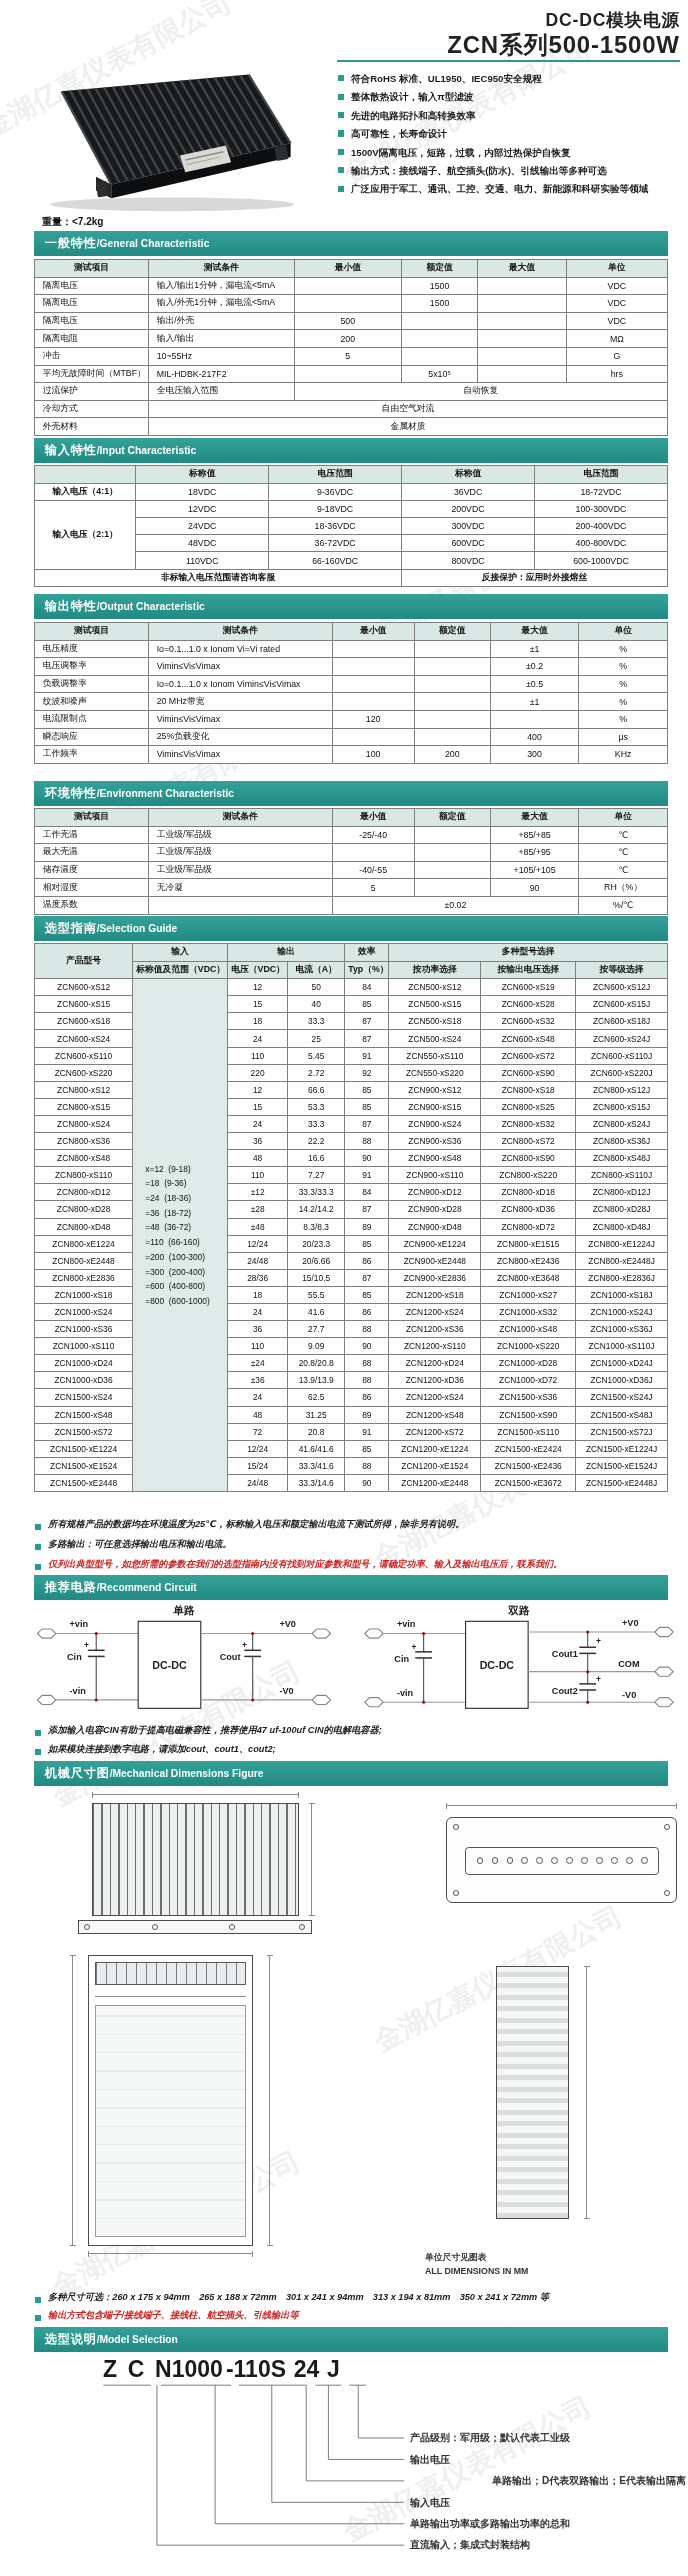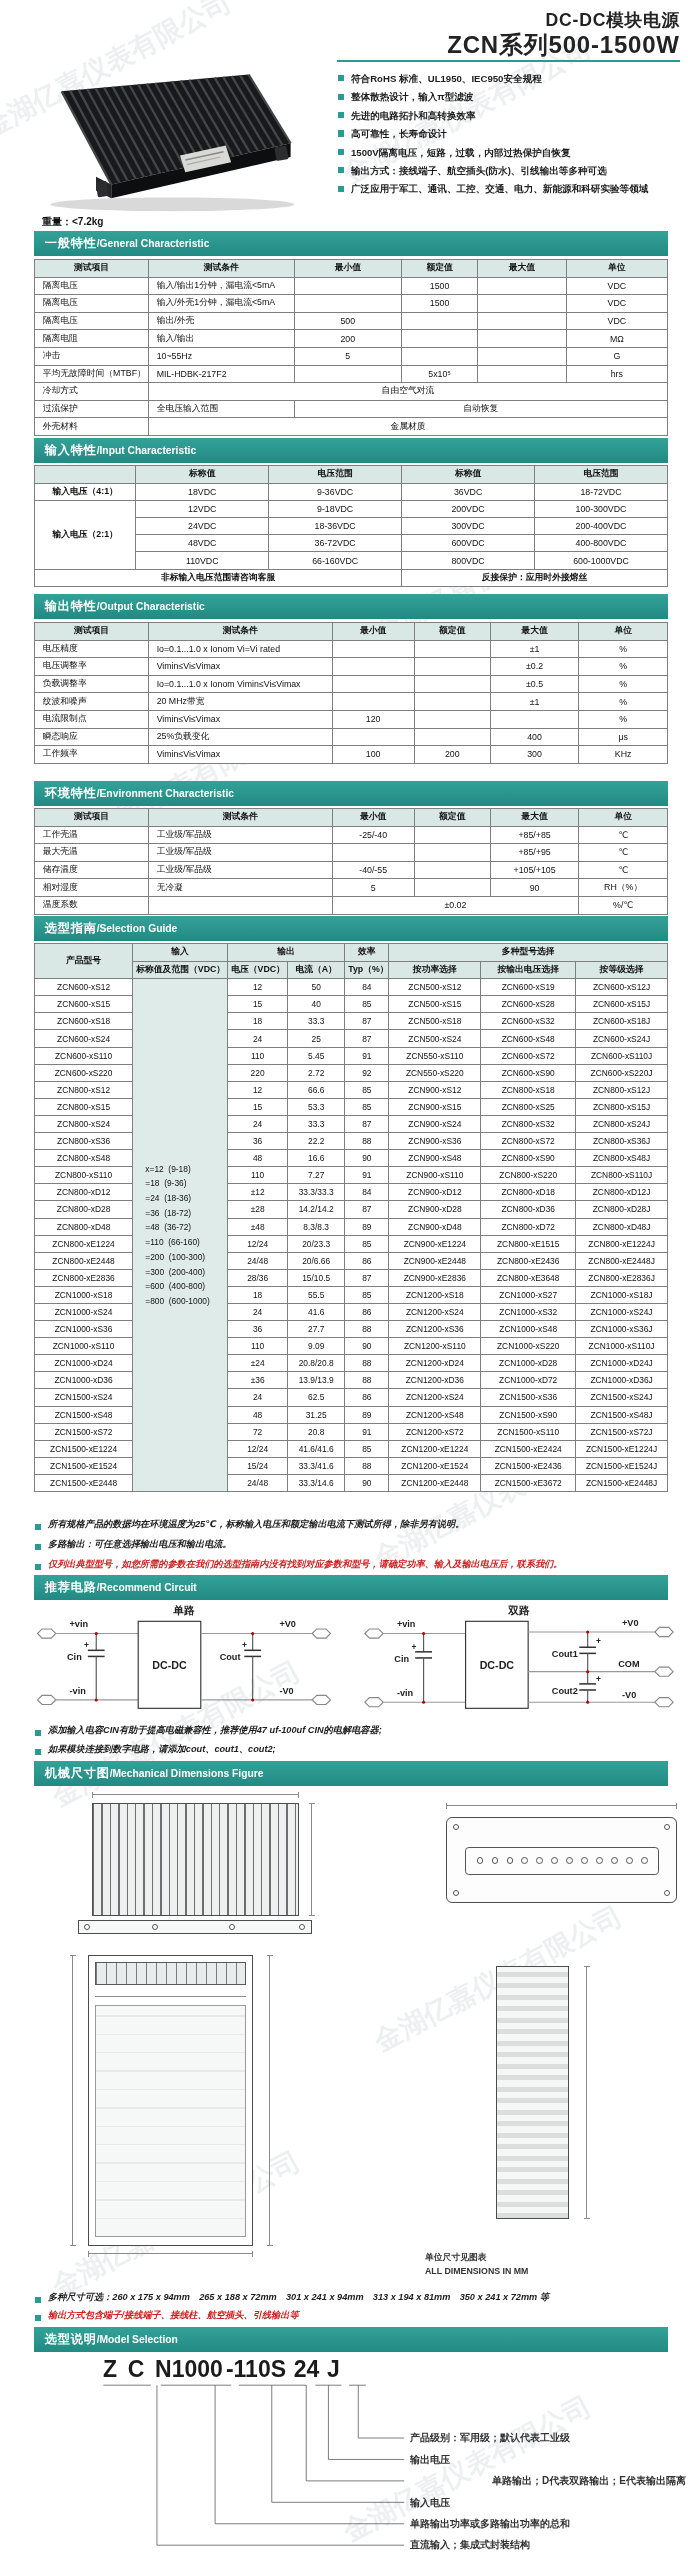--- a/index.html
+++ b/index.html
@@ -233,27 +233,27 @@
         </tr>
         <tr>
           <td>平均无故障时间（MTBF）</td>
           <td>MIL-HDBK-217F2</td>
           <td></td>
           <td>5x10⁵</td>
           <td></td>
           <td>hrs</td>
         </tr>
         <tr>
-          <td>冷却方式</td>
-          <td colspan="5" class="cc">自由空气对流</td>
-        </tr>
-        <tr>
           <td>过流保护</td>
           <td>全电压输入范围</td>
           <td colspan="4" class="cc">自动恢复</td>
+        </tr>
+        <tr>
+          <td>冷却方式</td>
+          <td colspan="5" class="cc">自由空气对流</td>
         </tr>
         <tr>
           <td>外壳材料</td>
           <td colspan="5" class="cc">金属材质</td>
         </tr>
       </tbody>
     </table>
 
   <div class="bar" style="top:438px;">
     <span class="zh">输入特性</span><span class="en">/Input Characteristic</span>

